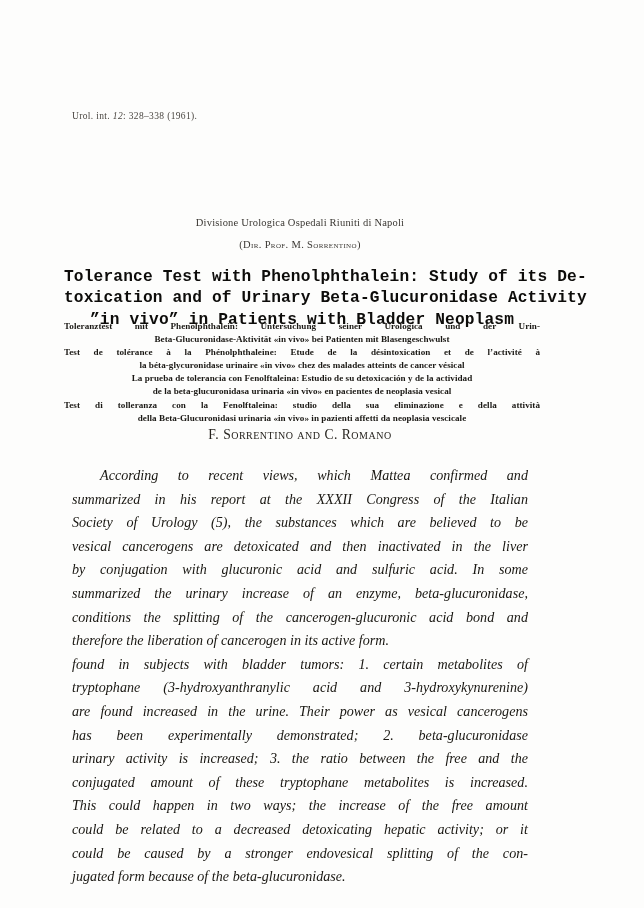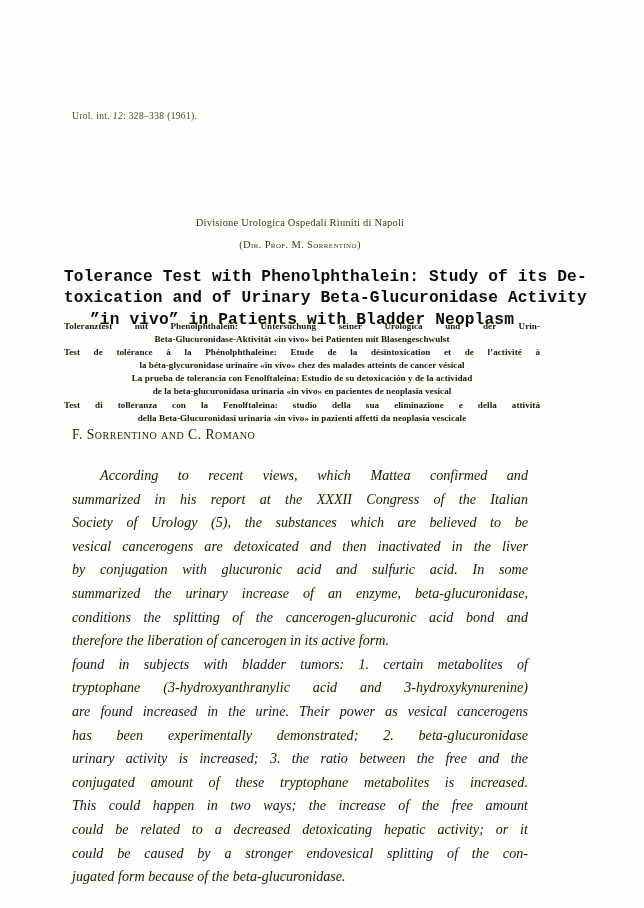--- a/index.html
+++ b/index.html
@@ -97,21 +97,21 @@
     text-align: justify;
     text-align-last: justify;
   }
 
   
   .byline {
     position: absolute;
     left: 72px;
     top: 427px;
     width: 456px;
-    text-align: left;
+    text-align: center;
     font-size: 13.6px;
     letter-spacing: 0.5px;
     color: #26231e;
   }
 
   
   .body {
     position: absolute;
     left: 72px;
     top: 464px;

